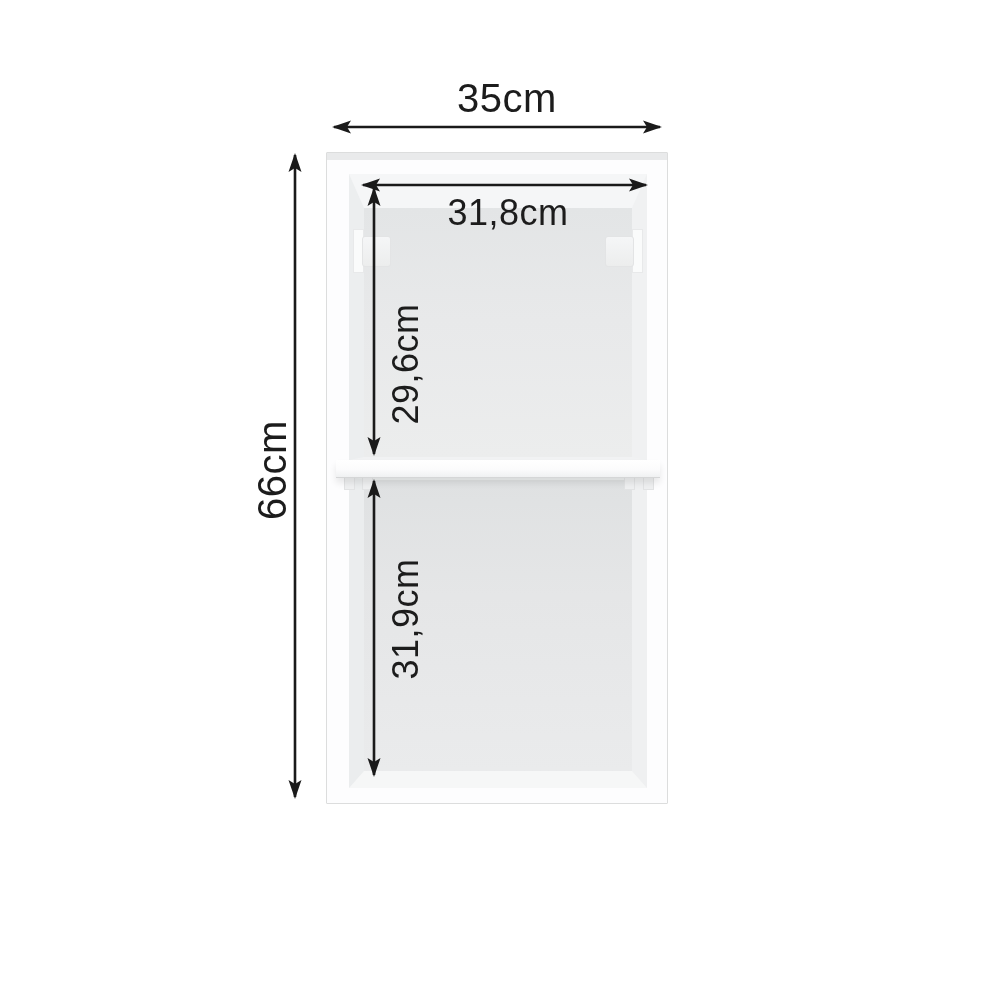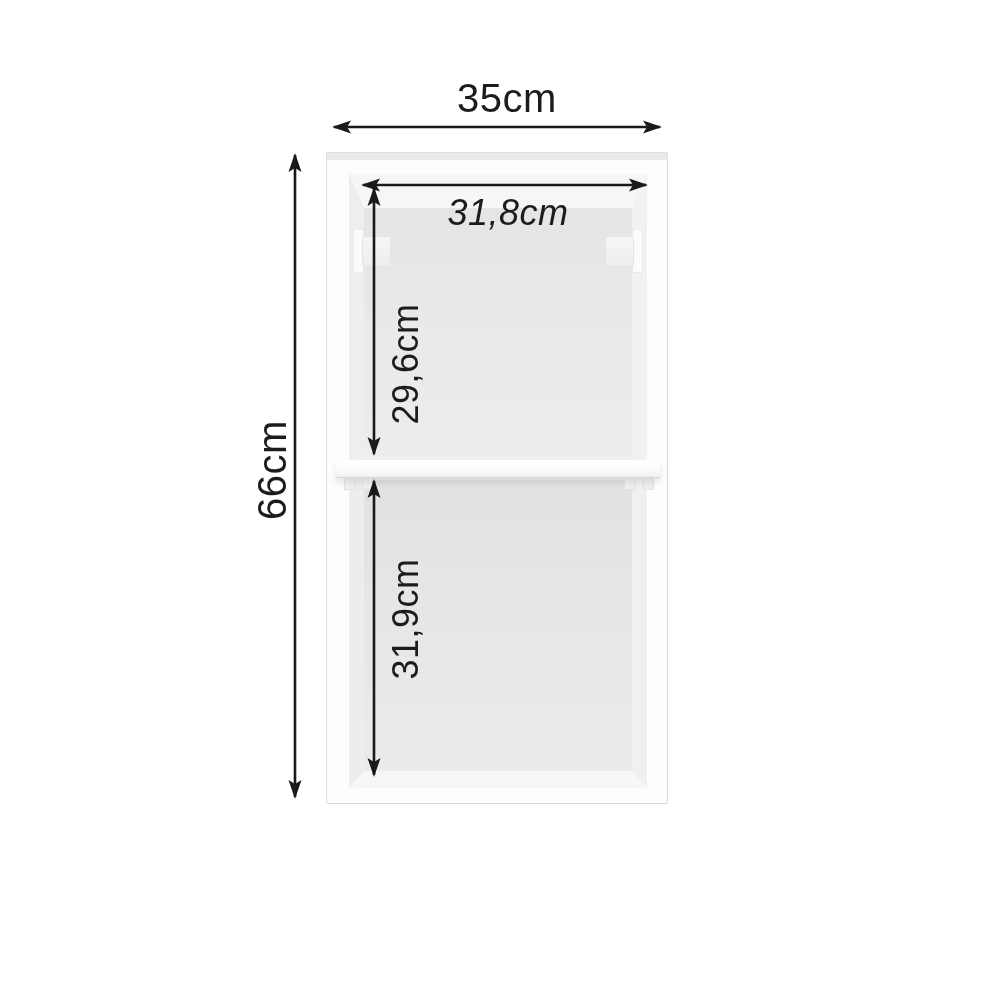--- a/index.html
+++ b/index.html
@@ -130,19 +130,19 @@
       <line x1="374" y1="481" x2="374" y2="775"></line>
       <polygon points="374,479 367.5,498 374,494 380.5,498"></polygon>
       <polygon points="374,777 367.5,758 374,762 380.5,758"></polygon>
     </g>
   </svg>
 
   <div class="label fs40" style="left:507px;top:98px;">35cm</div>
 
   <div class="label rot fs40" style="left:272px;top:470px;">66cm</div>
 
-  <div class="label fs36" style="left:508px;top:213px;font-style:italic;">31,8cm</div>
+  <div class="label fs36" style="left:508px;top:213px;">31,8cm</div>
 
   <div class="label rot fs36" style="left:406px;top:364px;">29,6cm</div>
 
   <div class="label rot fs36" style="left:406px;top:619px;">31,9cm</div>
 
 </div>
 
 </body></html>

